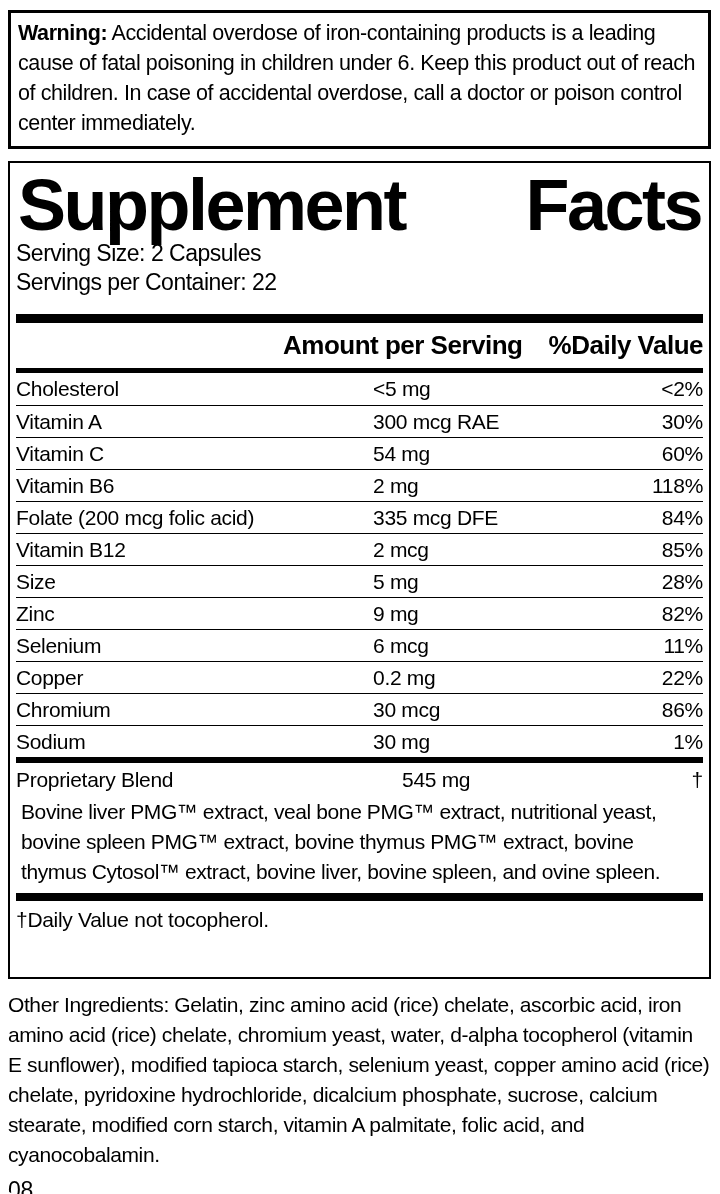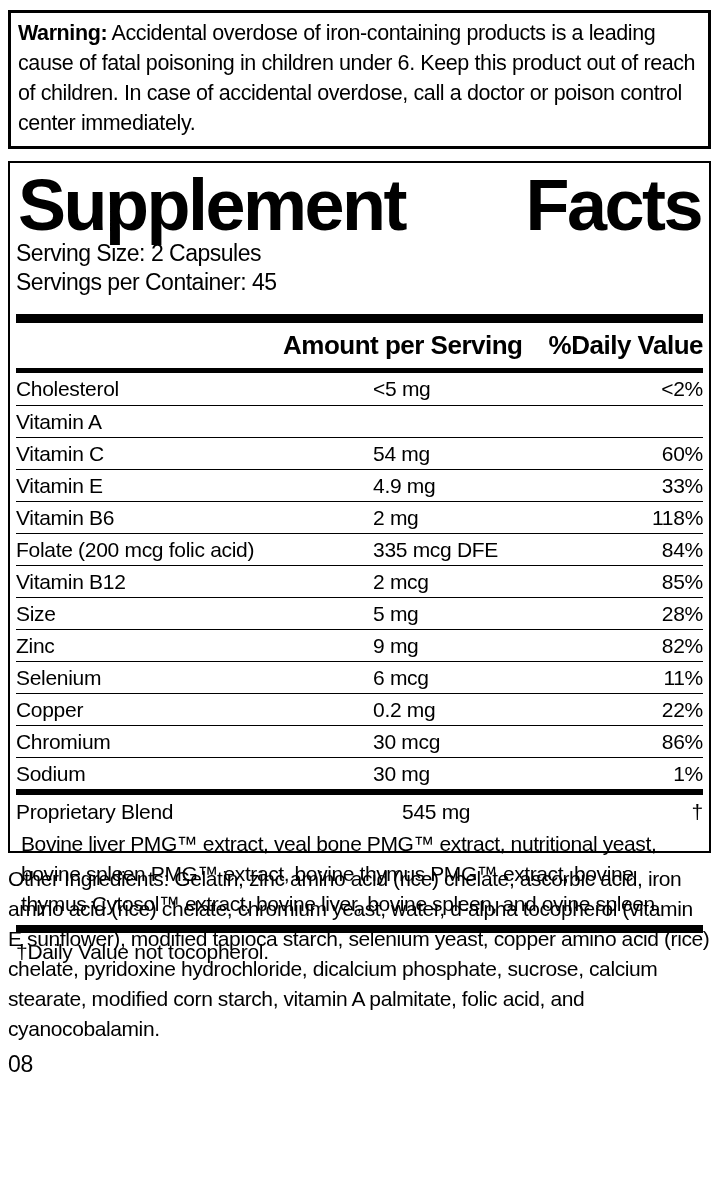--- a/index.html
+++ b/index.html
@@ -19,21 +19,21 @@
     margin-bottom: 12px;
     font-size: 21.5px;
     line-height: 30px;
     letter-spacing: -0.4px;
   }
   .warning-box b { letter-spacing: -0.4px; }
 
   
   .facts-box {
     border: 2px solid #000;
-    height: 692px;
+    height: 818px;
     padding: 4px 6px 0 6px;
   }
   .sf-title {
     display: flex;
     justify-content: space-between;
     align-items: baseline;
     font-weight: bold;
     font-size: 72px;
     line-height: 64px;
     letter-spacing: -2.5px;
@@ -118,21 +118,21 @@
 
   <div class="facts-box">
 
     <div class="sf-title">
       <span>Supplement</span>
       <span>Facts</span>
     </div>
 
     <div class="serving-block">
       <div class="serving-line">Serving Size: 2 Capsules</div>
-      <div class="serving-line">Servings per Container: 45</div>
+      <div class="serving-line">Servings per Container: 22</div>
     </div>
 
     <div class="bar bar-9"></div>
 
     <div class="header-row">
       <span class="header-amount">Amount per Serving</span>
       <span class="header-dv">%Daily Value</span>
     </div>
 
     <div class="bar bar-5"></div>
@@ -141,37 +141,34 @@
   <div class="nrow">
     <span>Cholesterol</span>
     <span class="rcell">
       <span>&lt;5 mg</span>
       <span>&lt;2%</span>
     </span>
   </div>
 
   <div class="nrow">
     <span>Vitamin A</span>
+    <span class="rcell">
+      <span>300 mcg RAE</span>
+      <span>30%</span>
+    </span>
   </div>
 
   <div class="nrow">
     <span>Vitamin C</span>
     <span class="rcell">
       <span>54 mg</span>
       <span>60%</span>
     </span>
   </div>
 
-  <div class="nrow">
-    <span>Vitamin E</span>
-    <span class="rcell">
-      <span>4.9 mg</span>
-      <span>33%</span>
-    </span>
-  </div>
 
   <div class="nrow">
     <span>Vitamin B6</span>
     <span class="rcell">
       <span>2 mg</span>
       <span>118%</span>
     </span>
   </div>
 
   <div class="nrow">

